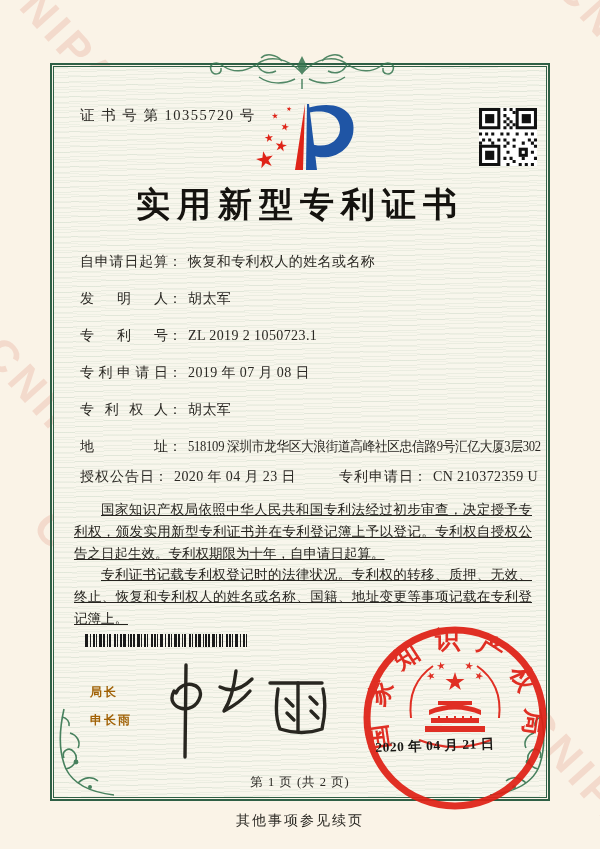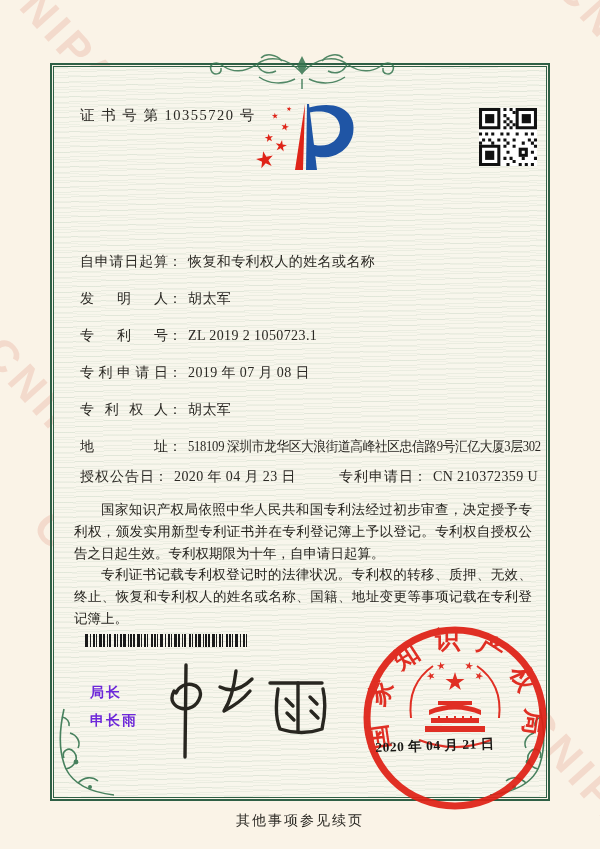--- a/index.html
+++ b/index.html
@@ -40,25 +40,25 @@
   .flabel{
     display:inline-block;width:88px;text-align:justify;text-align-last:justify;
     vertical-align:top;letter-spacing:0;
   }
   .colon{display:inline-block;margin-right:6px;}
   .fvalue{letter-spacing:0.4px;}
   .condensed{display:inline-block;transform:scaleX(0.90);transform-origin:left center;letter-spacing:-0.3px;}
   .flabel2{display:inline-block;width:74px;text-align:justify;text-align-last:justify;vertical-align:top;}
   
   .paras{left:22px;top:434px;width:458px;font-size:13.5px;line-height:21.8px;
-    text-align:justify;color:#26241f;}
+    text-align:justify;color:#26241f;text-decoration:underline;}
   .paras p{margin:0;text-indent:2em;}
   
   .officer{left:38px;font-family:"Liberation Sans",sans-serif;font-weight:700;
-    font-size:14px;color:#6d28d9;letter-spacing:2px;}
+    font-size:12px;color:#a16207;letter-spacing:2px;}
   .seal-date{
     left:298px;top:672px;width:170px;text-align:center;
     font-size:13.5px;font-weight:600;color:#191815;letter-spacing:0.5px;
     transform:rotate(-2deg);
   }
   .page-info{left:0;top:709px;width:100%;text-align:center;font-size:12.5px;color:#2b2924;letter-spacing:1px;}
   .footer-note{position:absolute;left:0;top:812px;width:100%;text-align:center;
     font-size:14px;color:#2b2924;letter-spacing:2px;}
 </style>
 </head>
@@ -148,20 +148,21 @@
                M3,30h3v3h-3z M9,30h3v3h-3z M18,30h3v3h-3z M24,30h3v3h-3z M33,30h3v3h-3z M48,30h3v3h-3z M54,30h3v3h-3z
                M0,33h3v3h-3z M12,33h3v3h-3z M27,33h3v3h-3z M42,33h3v3h-3z M51,33h3v3h-3z
                M24,36h3v3h-3z M33,36h3v3h-3z M54,36h3v3h-3z M27,42h3v3h-3z M51,42h3v3h-3z
                M24,48h3v3h-3z M30,48h3v3h-3z M42,48h3v3h-3z M54,48h3v3h-3z
                M27,54h3v3h-3z M33,51h3v3h-3z M39,54h3v3h-3z M45,54h3v3h-3z M51,54h3v3h-3z"></path>
       <rect x="39" y="39" width="9" height="9"></rect>
       <rect x="42" y="42" width="3" height="3" fill="#fff"></rect>
     </g>
   </svg>
 
+  <div class="abs title">实用新型专利证书</div>
 
   <div class="abs row" style="top:188px">
     <span class="flabel">自申请日起算</span><span class="colon">：</span><span class="fvalue">恢复和专利权人的姓名或名称</span>
   </div>
   <div class="abs row" style="top:225px">
     <span class="flabel">发明人</span><span class="colon">：</span><span class="fvalue">胡太军</span>
   </div>
   <div class="abs row" style="top:262px">
     <span class="flabel">专利号</span><span class="colon">：</span><span class="fvalue">ZL 2019 2 1050723.1</span>
   </div>
@@ -226,15 +227,16 @@
       </g>
       <path id="sealArc" d="M30.2,119.9 A70,70 0 1 1 161.8,119.9" fill="none"></path>
       <text font-size="25" font-weight="700" fill="#df2015" letter-spacing="15" font-family="'Liberation Serif',serif">
         <textPath href="#sealArc" startOffset="50%" text-anchor="middle">国家知识产权局</textPath>
       </text>
     </g>
   </svg>
 
   <div class="abs seal-date">2020 年 04 月 21 日</div>
 
+  <div class="abs page-info">第 1 页 (共 2 页)</div>
 </div>
 
 <div class="footer-note">其他事项参见续页</div>
 
 </body></html>

